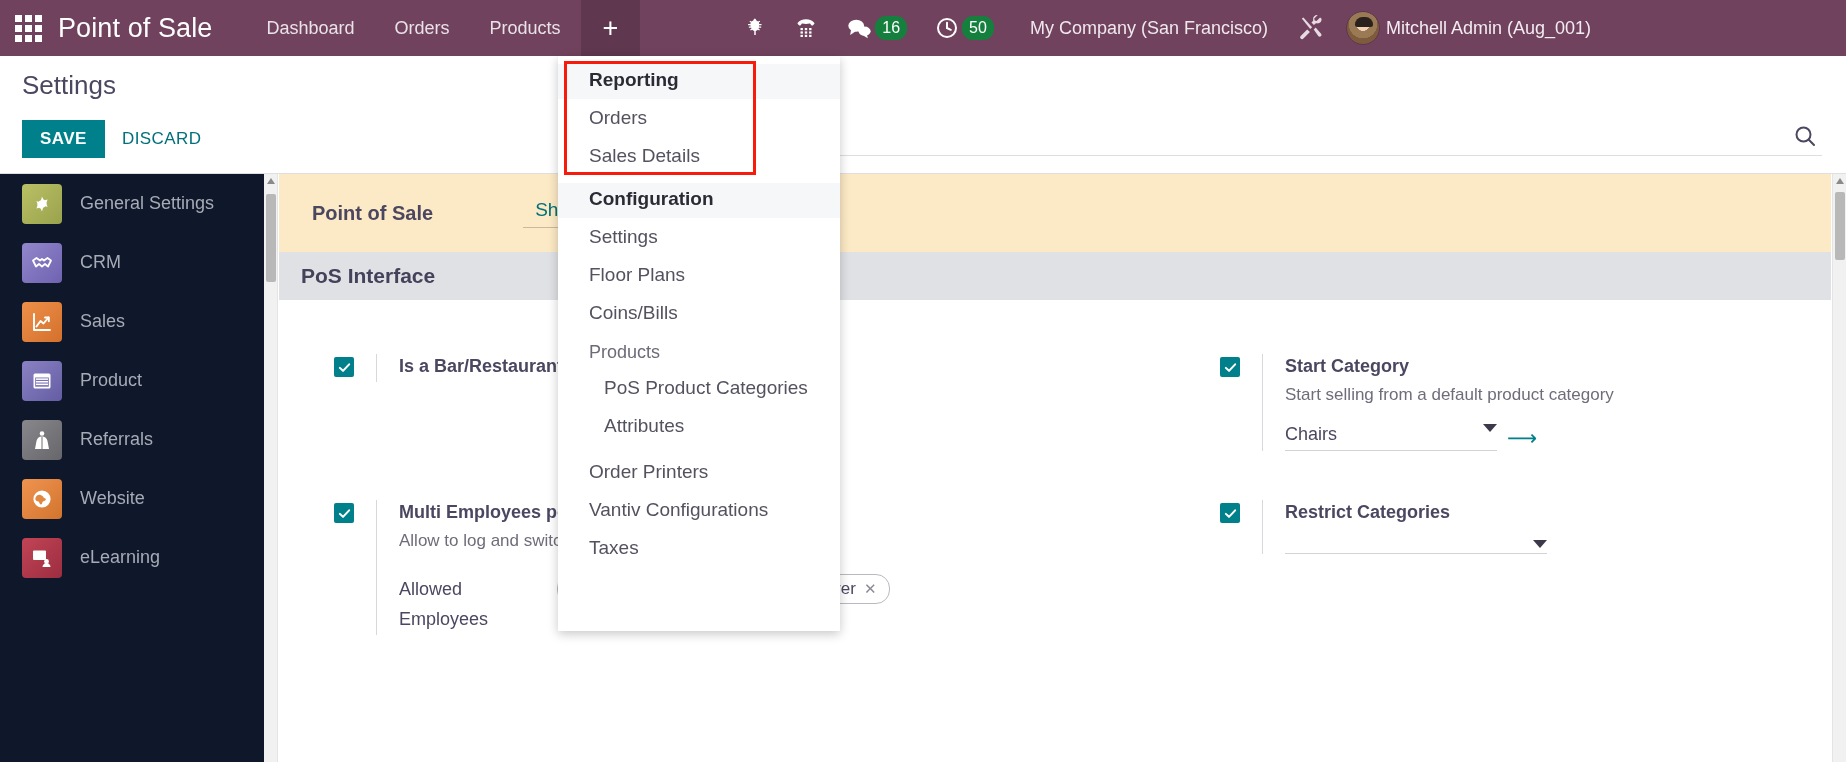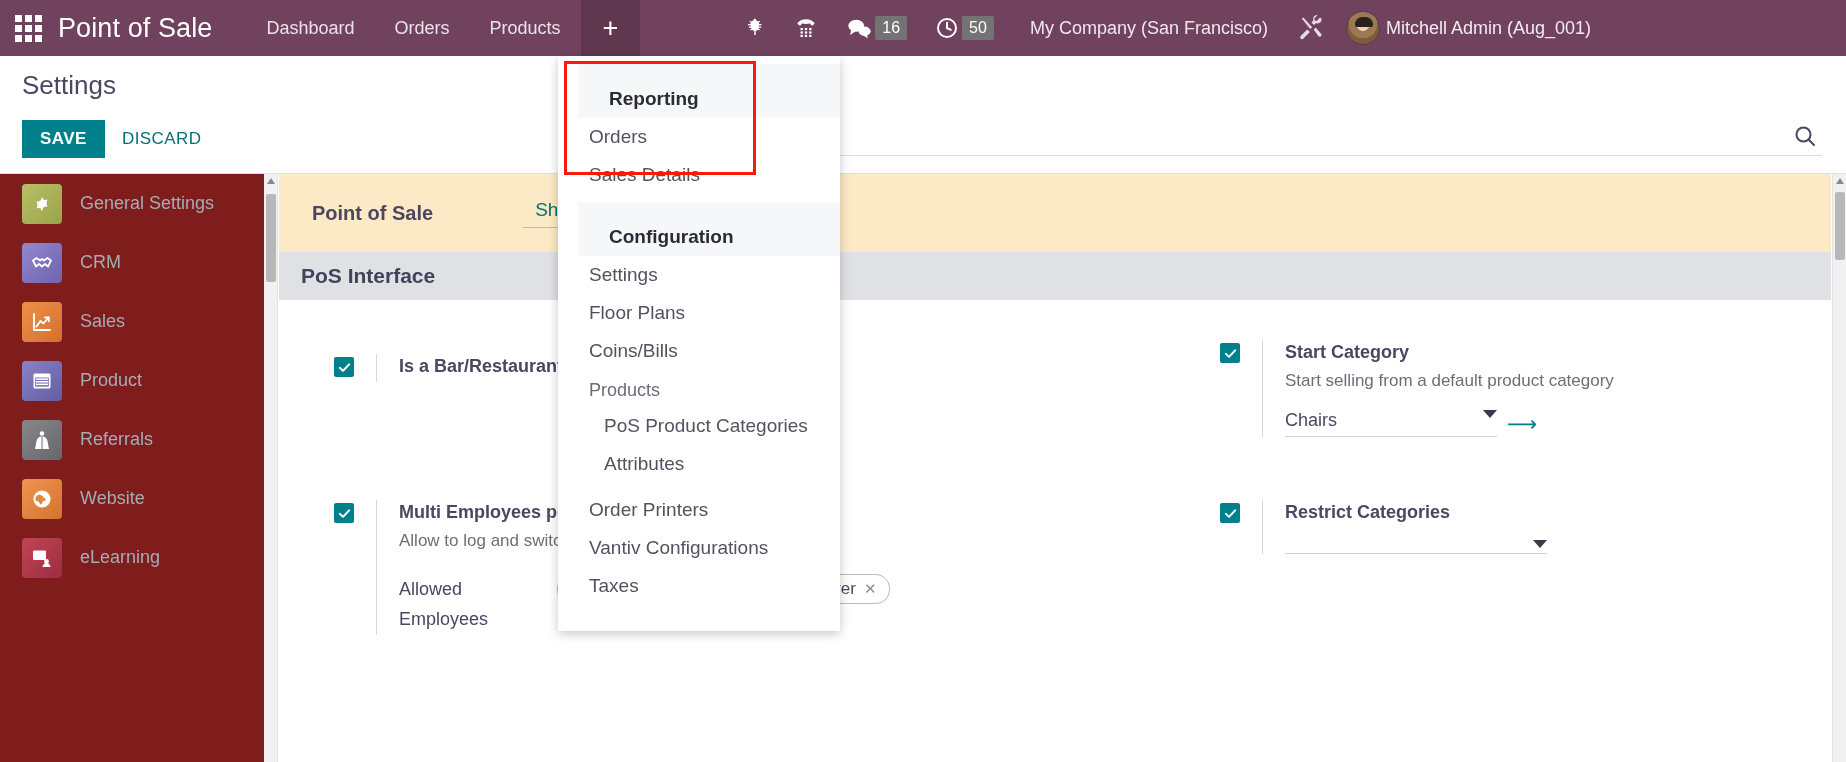--- a/index.html
+++ b/index.html
@@ -43,23 +43,23 @@
   .navlink.plus {
     font-size: 27px; font-weight: 300;
     background: #5f374f; padding: 0 22px; color: #fff;
   }
   .nav-spacer { flex: 0 0 90px; }
   .navicon {
     height: 56px; display: flex; align-items: center;
     padding: 0 14px; cursor: pointer; position: relative;
   }
   .badge {
-    background: #737373; color: #fff; font-size: 16px;
+    background: #15803d; color: #fff; font-size: 16px;
     padding: 1px 7px; margin-left: 3px; line-height: 1.35;
-    border-radius: 2px; font-weight: 400;
+    border-radius: 11px; font-weight: 400;
   }
   .company {
     font-size: 18px; color: #efe8ed; padding: 0 16px 0 22px;
     cursor: pointer; white-space: nowrap;
   }
   .user-block {
     display: flex; align-items: center; gap: 6px;
     padding: 0 16px 0 8px; cursor: pointer; white-space: nowrap;
   }
   .avatar {
@@ -110,21 +110,21 @@
   .searchbar input::placeholder { color: #b3b2bb; }
   .search-icon-btn {
     width: 34px; height: 34px; cursor: pointer;
     display: flex; align-items: center; justify-content: center;
   }
 
   
   .sidebar {
     position: absolute; left: 0; top: 174px;
     width: 264px; height: 588px;
-    background: #7f1d1d;
+    background: #0f172a;
     overflow: hidden;
   }
   .side-item {
     display: flex; align-items: center; gap: 18px;
     height: 59px; padding-left: 22px; cursor: pointer;
   }
   .side-ico {
     width: 40px; height: 40px; border-radius: 4px;
     display: flex; align-items: center; justify-content: center;
     flex: 0 0 40px; position: relative; overflow: hidden;
@@ -255,23 +255,22 @@
   .dropdown {
     position: absolute; left: 558px; top: 56px;
     width: 282px; height: 575px;
     background: #ffffff;
     box-shadow: 0 3px 10px rgba(0,0,0,0.22);
     z-index: 80;
     padding: 8px 0;
   }
   .dd-header {
     font-size: 19px; font-weight: 700; color: #2b2b36;
-    padding: 24px 0 8px 31px; background: #f6f7f9;
+    padding: 5px 0 8px 31px; background: #f6f7f9;
     white-space: nowrap;
-    margin-left: 20px;
   }
   .dd-item {
     font-size: 19px; color: #53525f;
     padding: 8px 0 8px 31px; cursor: pointer; white-space: nowrap;
   }
   .dd-sub-header {
     font-size: 18px; color: #6c6b78;
     padding: 10px 0 6px 31px; white-space: nowrap;
   }
   .dd-sub-item {
@@ -528,21 +527,21 @@
               </span>
             </span>
           </span>
         </span>
       </div>
 
     </div>
 
     <div class="col col-right">
 
-      <div class="setting-row" style="left:165px; top:40px;">
+      <div class="setting-row" style="left:165px; top:54px;">
         <span class="cbx">
           <svg width="13" height="13" viewBox="0 0 14 14" fill="none" stroke="#ffffff" stroke-width="2.2" stroke-linecap="round" stroke-linejoin="round">
               <path d="M2 7.4 L5.4 10.6 L12 3.6"></path>
             </svg>
         </span>
         <span class="divider-v"></span>
         <span class="s-body">
           <span class="s-title">Start Category</span>
           <span class="s-desc">Start selling from a default product category</span>
           <span class="field-row">

